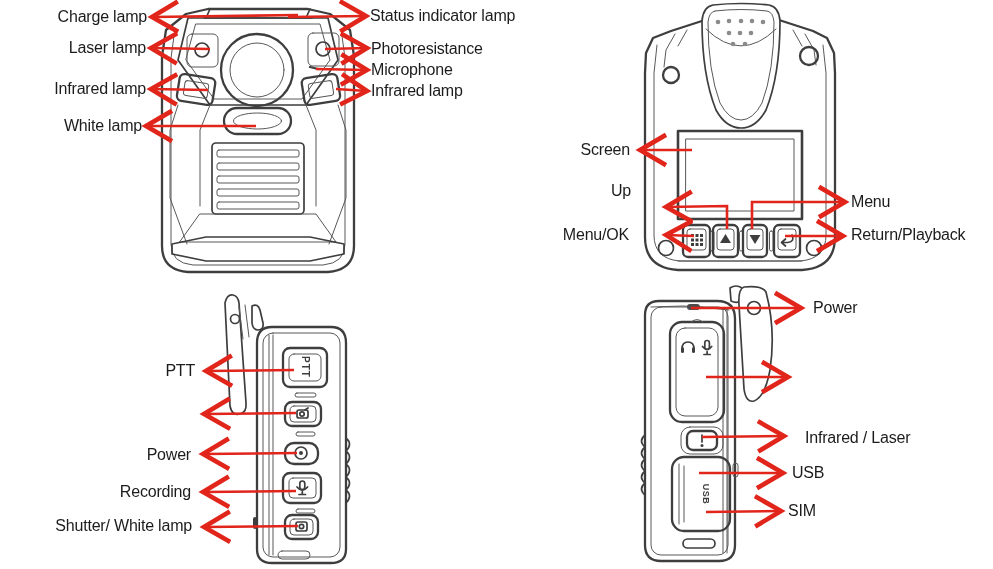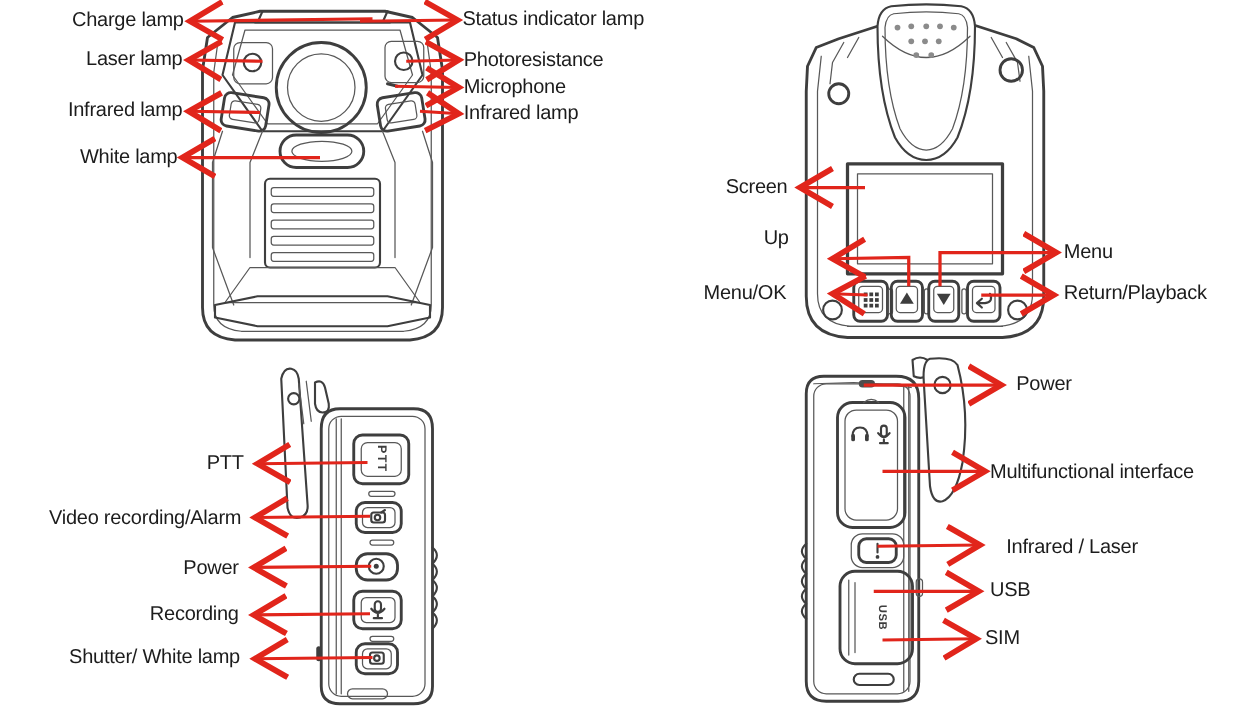--- a/index.html
+++ b/index.html
@@ -246,22 +246,20 @@
   <div class="lbl" style="left:370px;top:16px">Status indicator lamp</div>
   <div class="lbl" style="left:371px;top:49px">Photoresistance</div>
   <div class="lbl" style="left:371px;top:70px">Microphone</div>
   <div class="lbl" style="left:371px;top:91px">Infrared lamp</div>
   <div class="lbl" style="right:363px;top:150px">Screen</div>
   <div class="lbl" style="right:362px;top:191px">Up</div>
   <div class="lbl" style="right:364px;top:235px">Menu/OK</div>
   <div class="lbl" style="left:851px;top:202px">Menu</div>
   <div class="lbl" style="left:851px;top:235px">Return/Playback</div>
   <div class="lbl" style="right:798px;top:371px">PTT</div>
-  <div class="lbl" style="right:800px;top:415px">Video recording/Alarm</div>
   <div class="lbl" style="right:802px;top:455px">Power</div>
   <div class="lbl" style="right:802px;top:492px">Recording</div>
   <div class="lbl" style="right:801px;top:526px">Shutter/ White lamp</div>
   <div class="lbl" style="left:813px;top:308px">Power</div>
-  <div class="lbl" style="left:792px;top:378px">Multifunctional interface</div>
   <div class="lbl" style="left:805px;top:438px">Infrared / Laser</div>
   <div class="lbl" style="left:792px;top:473px">USB</div>
   <div class="lbl" style="left:788px;top:511px">SIM</div>
 </div>
 
 </body></html>

